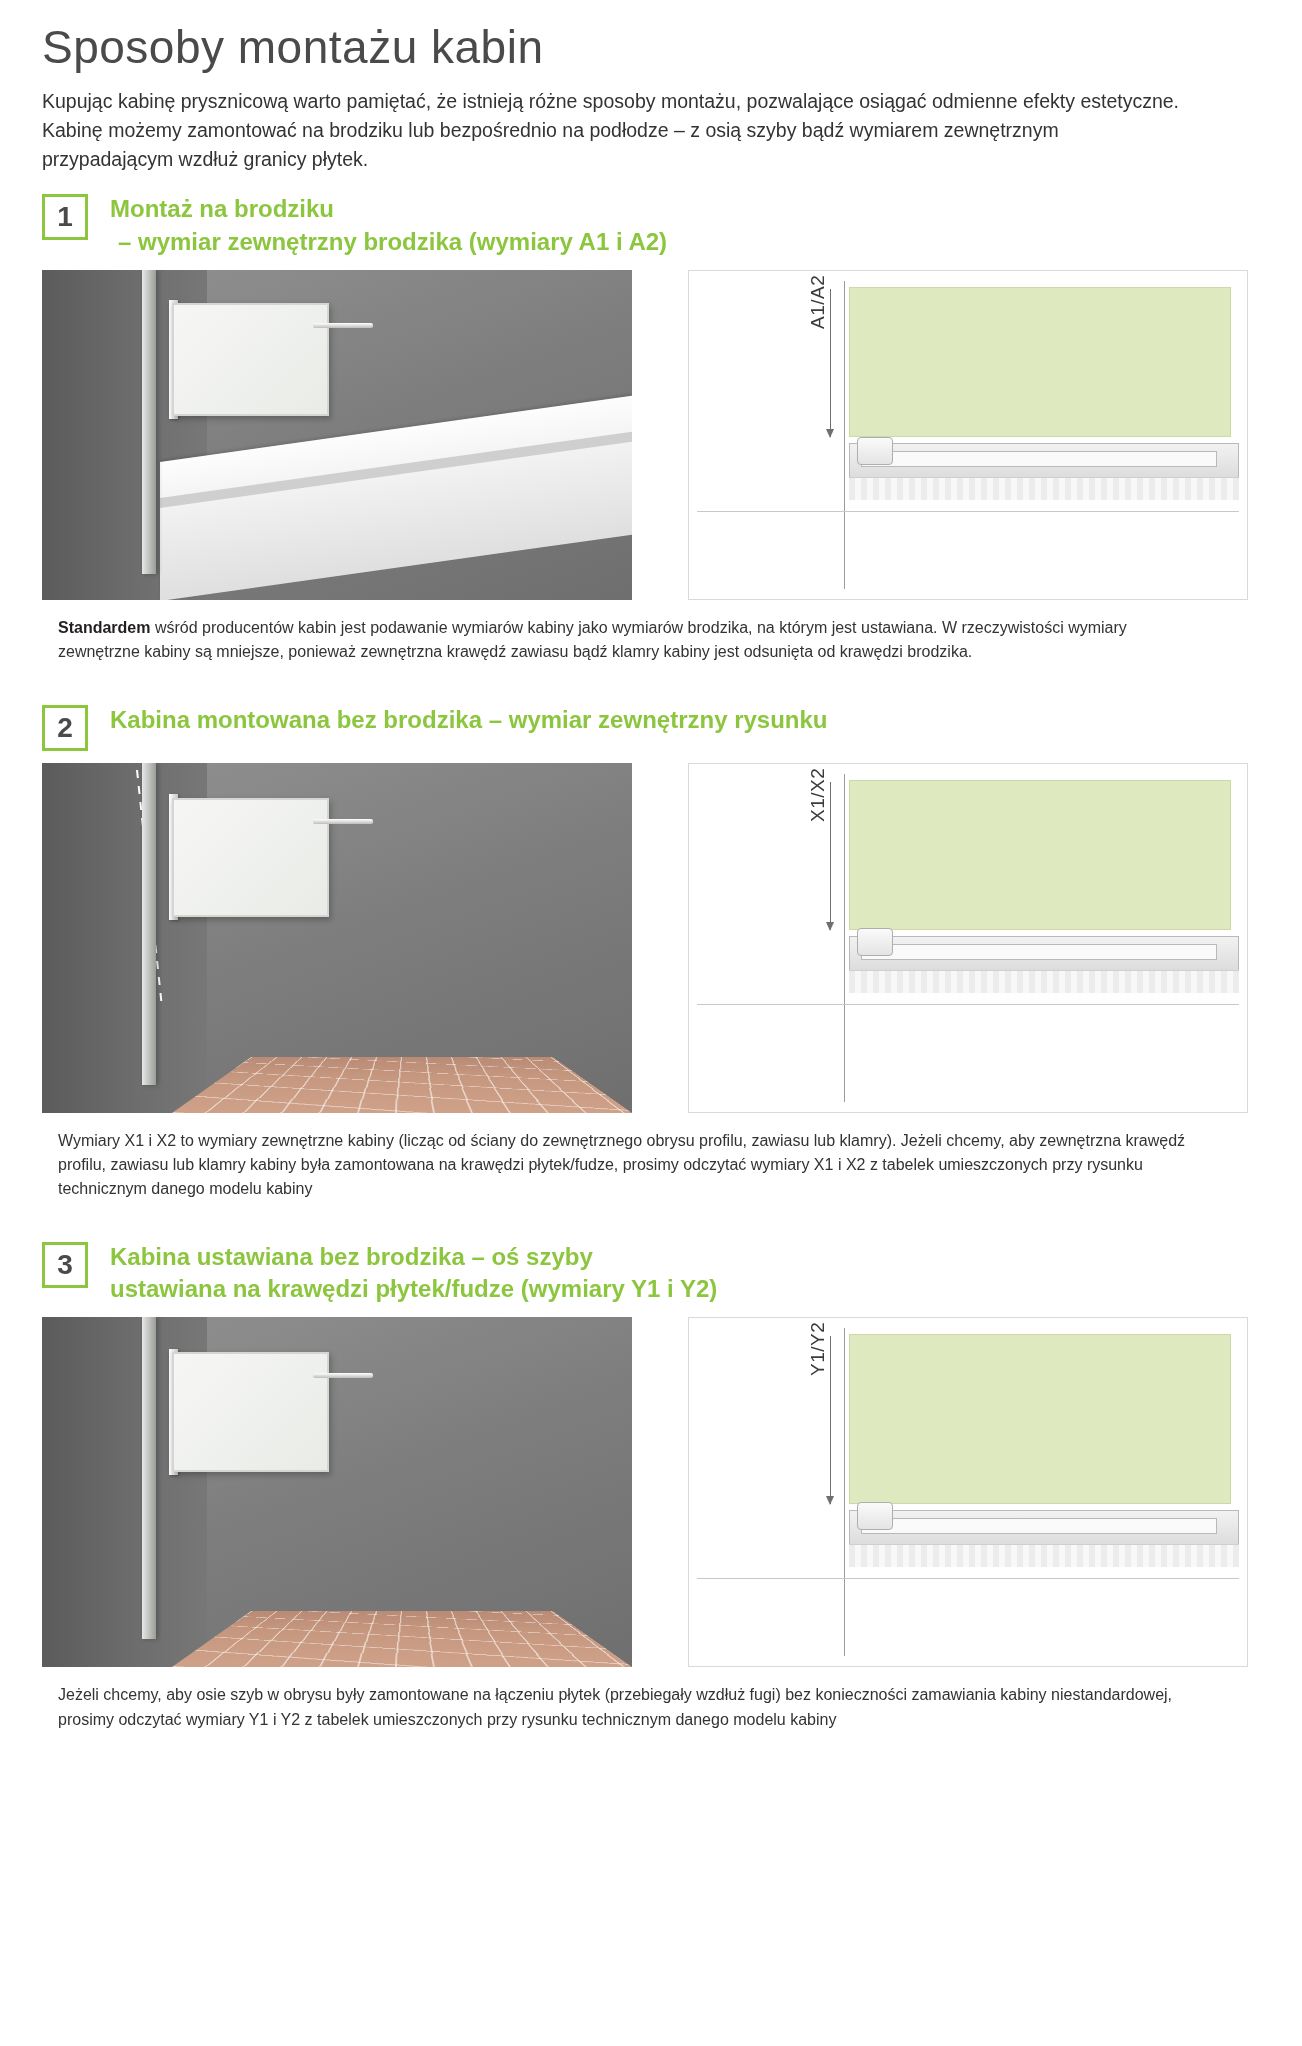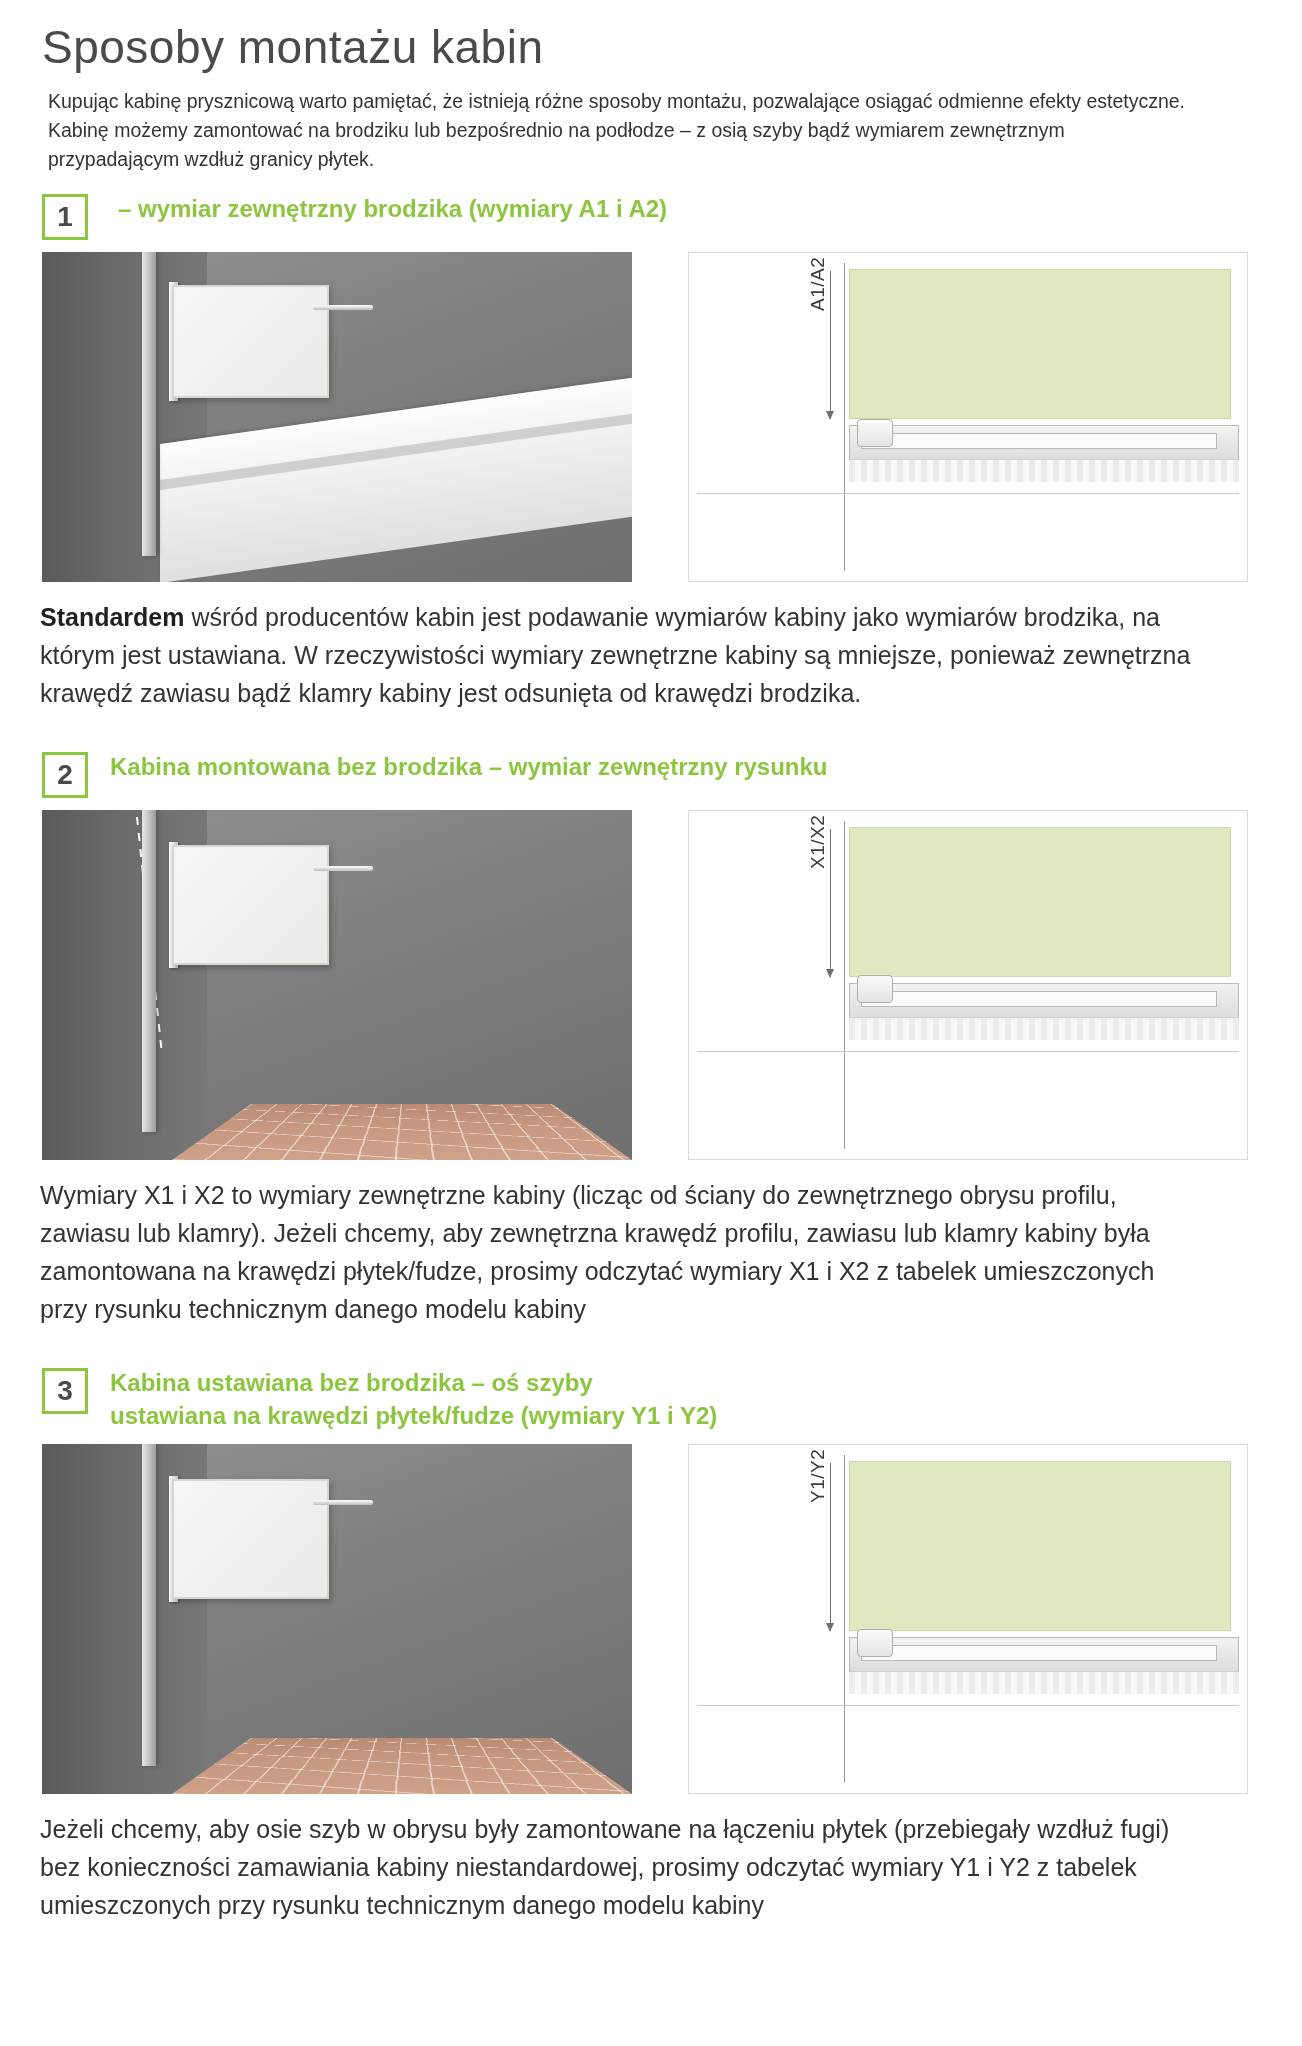--- a/index.html
+++ b/index.html
@@ -27,21 +27,21 @@
     color: #4a4a4a;
     letter-spacing: 0.5px;
     margin: 4px 0 14px 2px;
     line-height: 1.1;
   }
   .intro {
     font-size: 19.5px;
     line-height: 1.5;
     color: #333;
     max-width: 1225px;
-    margin: 0 0 18px 8px;
+    margin: 0 0 18px 2px;
   }
   .intro p { margin: 0; }
 
   .step-head {
     display: flex;
     align-items: flex-start;
     margin: 14px 0 12px 2px;
   }
   .step-num {
     width: 46px;
@@ -236,43 +236,44 @@
     background: linear-gradient(180deg,#fafafa,#e4e4e4);
   }
   .tech .baseline {
     position: absolute;
     left: 8px; right: 8px;
     height: 1px;
     background: #c8c8c8;
   }
 
   .body-text {
-    font-size: 25px;
+    font-size: 16px;
     line-height: 1.52;
     color: #333;
     max-width: 1232px;
-    margin: 0 0 6px 0;
+    margin: 0 0 6px 18px;
   }
   .body-text b { font-weight: 700; color: #231f20; }
   .gap-md { height: 18px; }
 </style>
 </head>
 <body>
 
 <div class="page">
 
   <h1 class="title">Sposoby montażu kabin</h1>
 
   <div class="intro">
     <p>Kupując kabinę prysznicową warto pamiętać, że istnieją różne sposoby montażu, pozwalające osiągać odmienne efekty estetyczne. Kabinę możemy zamontować na brodziku lub bezpośrednio na podłodze – z osią szyby bądź wymiarem zewnętrznym przypadającym wzdłuż granicy płytek.</p>
   </div>
 
   <div class="step-head step-1">
     <div class="step-num">1</div>
     <div class="step-title">
+      <span class="l1">Montaż na brodziku</span>
       <span class="l2">– wymiar zewnętrzny brodzika (wymiary A1 i A2)</span>
     </div>
   </div>
 
   <div class="figure-row">
     <div class="photo">
       <div class="wall-left"></div>
       <div class="wall-main"></div>
       <div class="tray"></div>
       <div class="tray-edge"></div>

